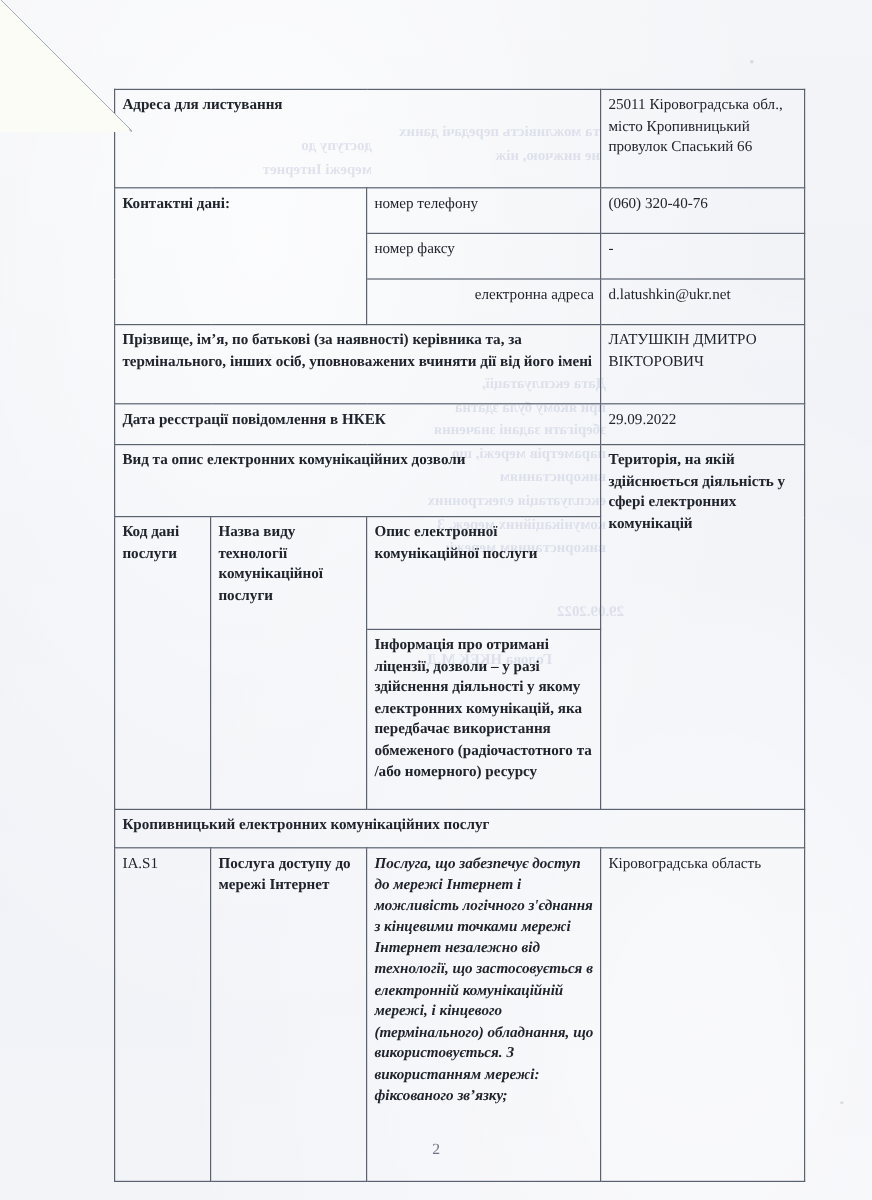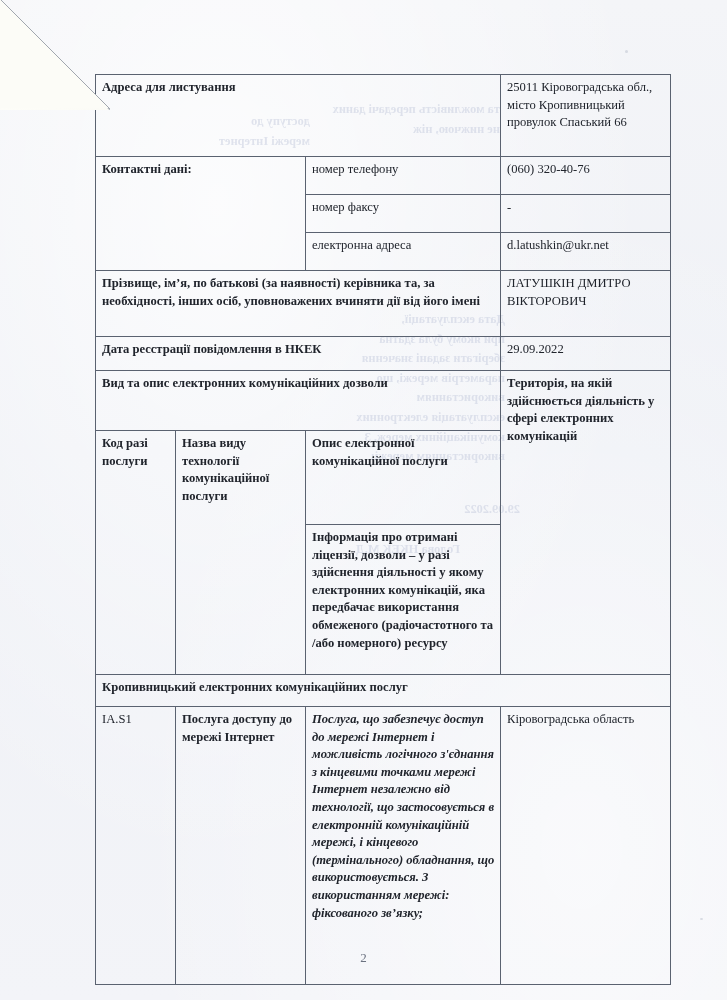--- a/index.html
+++ b/index.html
@@ -128,41 +128,41 @@
     <tr>
       <td class="b" colspan="2" rowspan="3">Контактні дані:</td>
       <td class="n" style="height:28px;">номер телефону</td>
       <td class="n">(060) 320-40-76</td>
     </tr>
     <tr>
       <td class="n" style="height:28px;">номер факсу</td>
       <td class="n">-</td>
     </tr>
     <tr>
-      <td class="n" style="height:28px;">електронна адреса</td>
+      <td class="n" style="height:28px;text-align:right;">електронна адреса</td>
       <td class="n">d.latushkin@ukr.net</td>
     </tr>
 
     <tr>
-      <td class="b" colspan="3" style="height:56px;">Прізвище, ім’я, по батькові (за наявності) керівника та, за необхідності, інших осіб, уповноважених вчиняти дії від його імені</td>
+      <td class="b" colspan="3" style="height:56px;">Прізвище, ім’я, по батькові (за наявності) керівника та, за термінального, інших осіб, уповноважених вчиняти дії від його імені</td>
       <td class="n">ЛАТУШКІН ДМИТРО ВІКТОРОВИЧ</td>
     </tr>
 
     <tr>
       <td class="b" colspan="3" style="height:24px;">Дата ресстрації повідомлення в НКЕК</td>
       <td class="n">29.09.2022</td>
     </tr>
 
     <tr>
       <td class="b" colspan="3" style="height:50px;">Вид та опис електронних комунікаційних дозволи</td>
       <td class="b" rowspan="3">Територія, на якій здійснюється діяльність у сфері електронних комунікацій</td>
     </tr>
 
     <tr>
-      <td class="b" rowspan="2">Код разі послуги</td>
+      <td class="b" rowspan="2">Код дані послуги</td>
       <td class="b" rowspan="2">Назва виду технології комунікаційної послуги</td>
       <td class="b" style="height:84px;">Опис електронної комунікаційної послуги</td>
     </tr>
     <tr>
       <td class="b" style="height:140px;">Інформація про отримані ліцензії, дозволи – у разі здійснення діяльності у якому електронних комунікацій, яка передбачає використання обмеженого (радіочастотного та /або номерного) ресурсу</td>
     </tr>
 
     <tr>
       <td class="b" colspan="4" style="height:22px;">Кропивницький електронних комунікаційних послуг</td>
     </tr>

